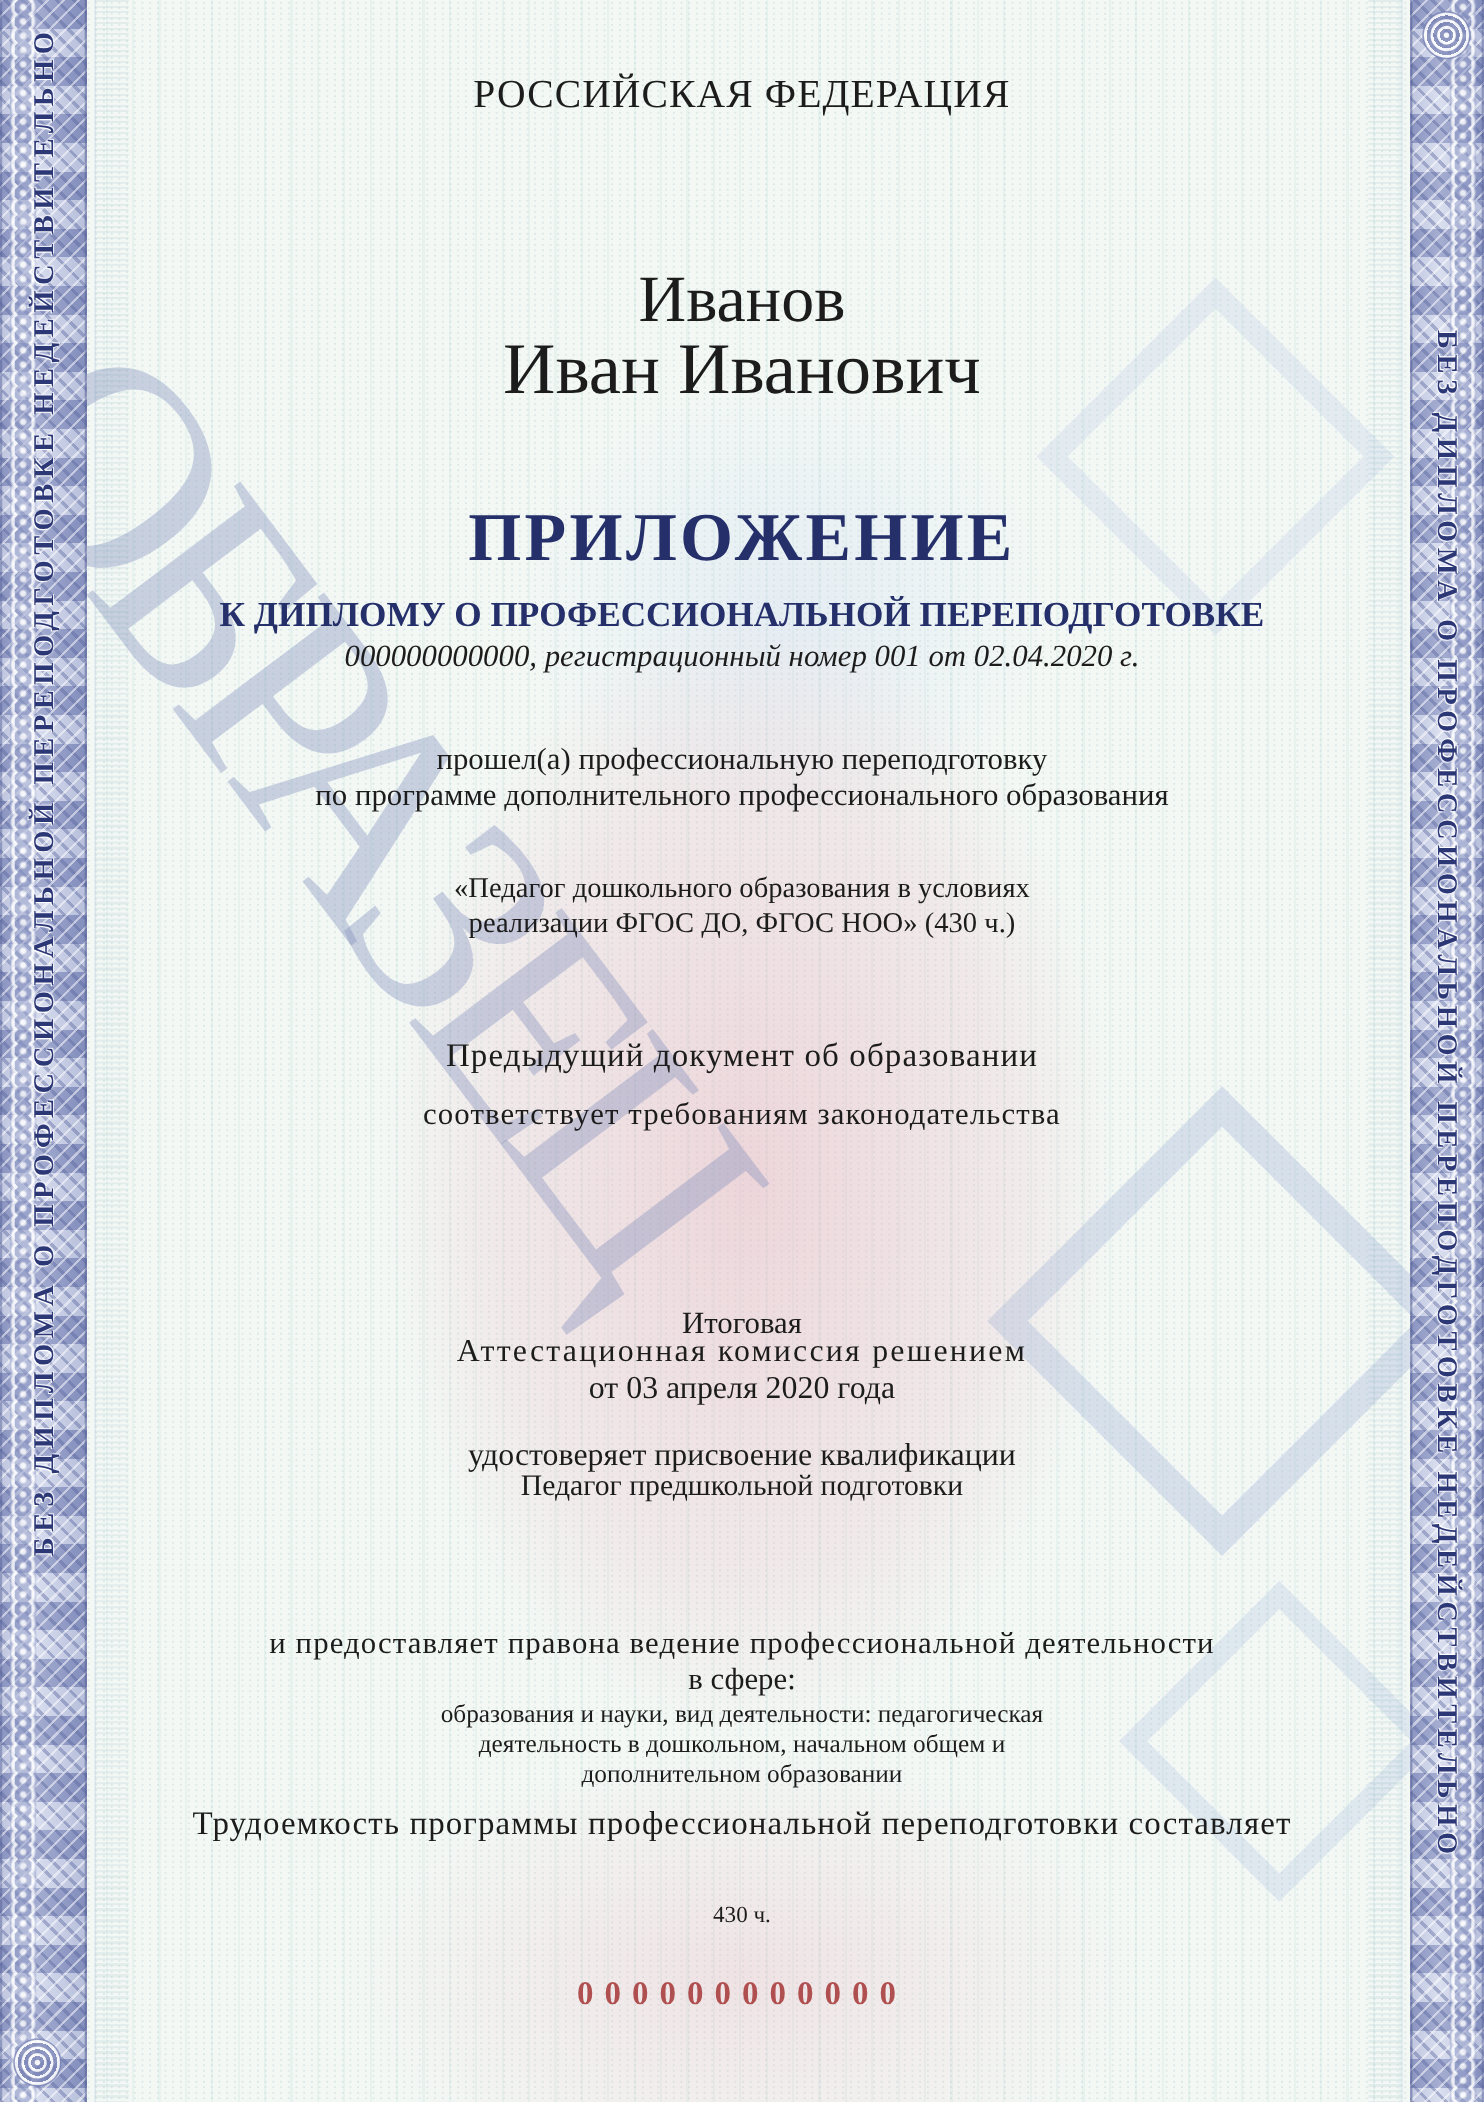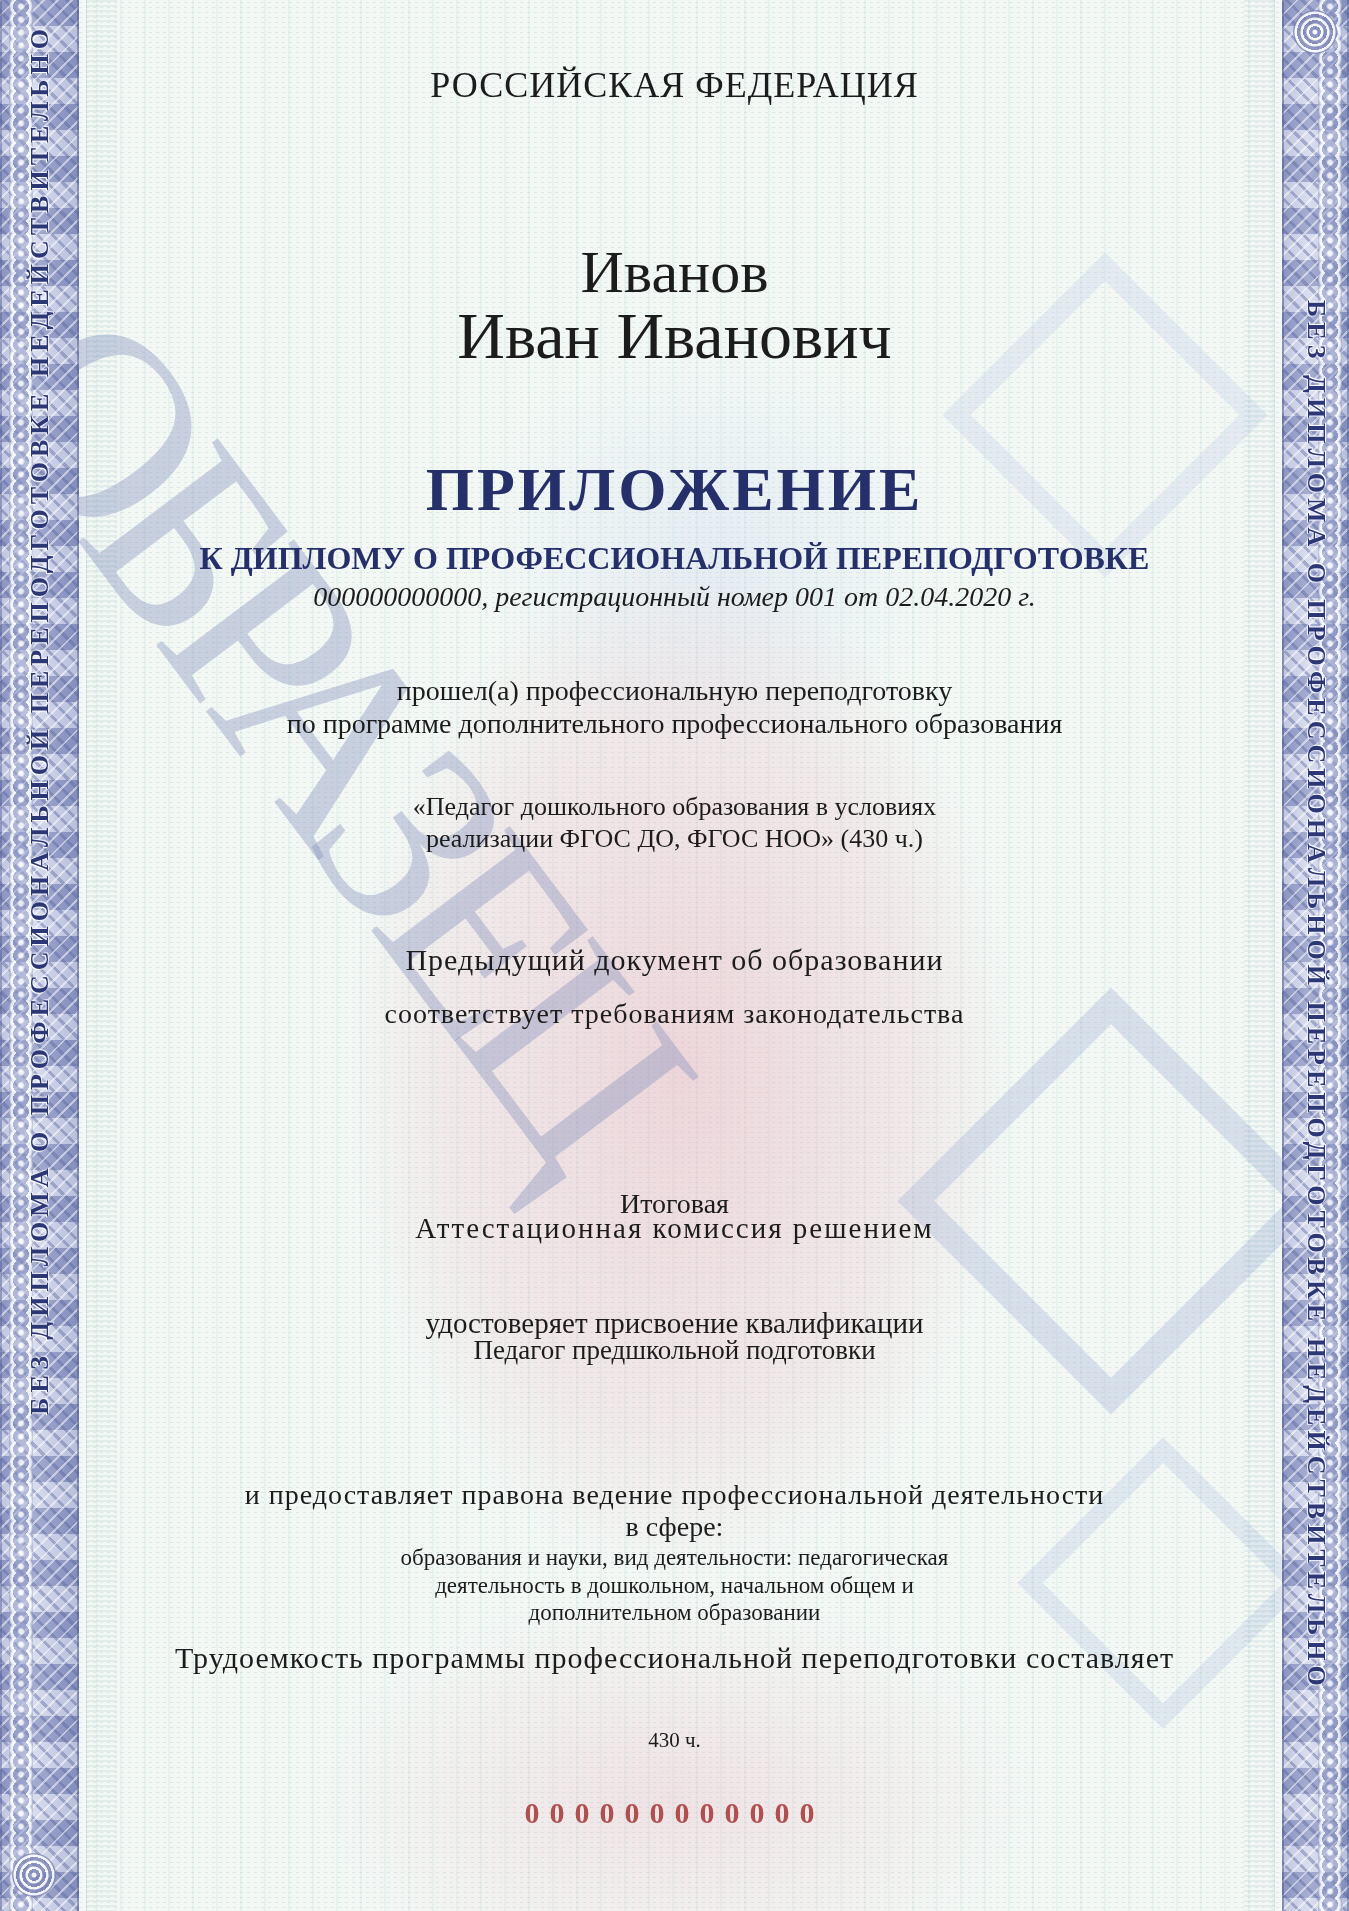--- a/index.html
+++ b/index.html
@@ -124,20 +124,21 @@
   <div class="tb program">
     <div>«Педагог дошкольного образования в условиях</div>
     <div>реализации ФГОС ДО, ФГОС НОО» (430 ч.)</div>
   </div>
 
   <div class="tb prev1">Предыдущий документ об образовании</div>
   <div class="tb prev2">соответствует требованиям законодательства</div>
 
   <div class="tb it1">Итоговая</div>
   <div class="tb it2">Аттестационная комиссия решением</div>
+  <div class="tb it3">от 03 апреля 2020 года</div>
 
   <div class="tb q1">удостоверяет присвоение квалификации</div>
   <div class="tb q2">Педагог предшкольной подготовки</div>
 
   <div class="tb r1">и предоставляет правона ведение профессиональной деятельности</div>
   <div class="tb r2">в сфере:</div>
 
   <div class="tb sphere">
     <div>образования и науки, вид деятельности: педагогическая</div>
     <div>деятельность в дошкольном, начальном общем и</div>

